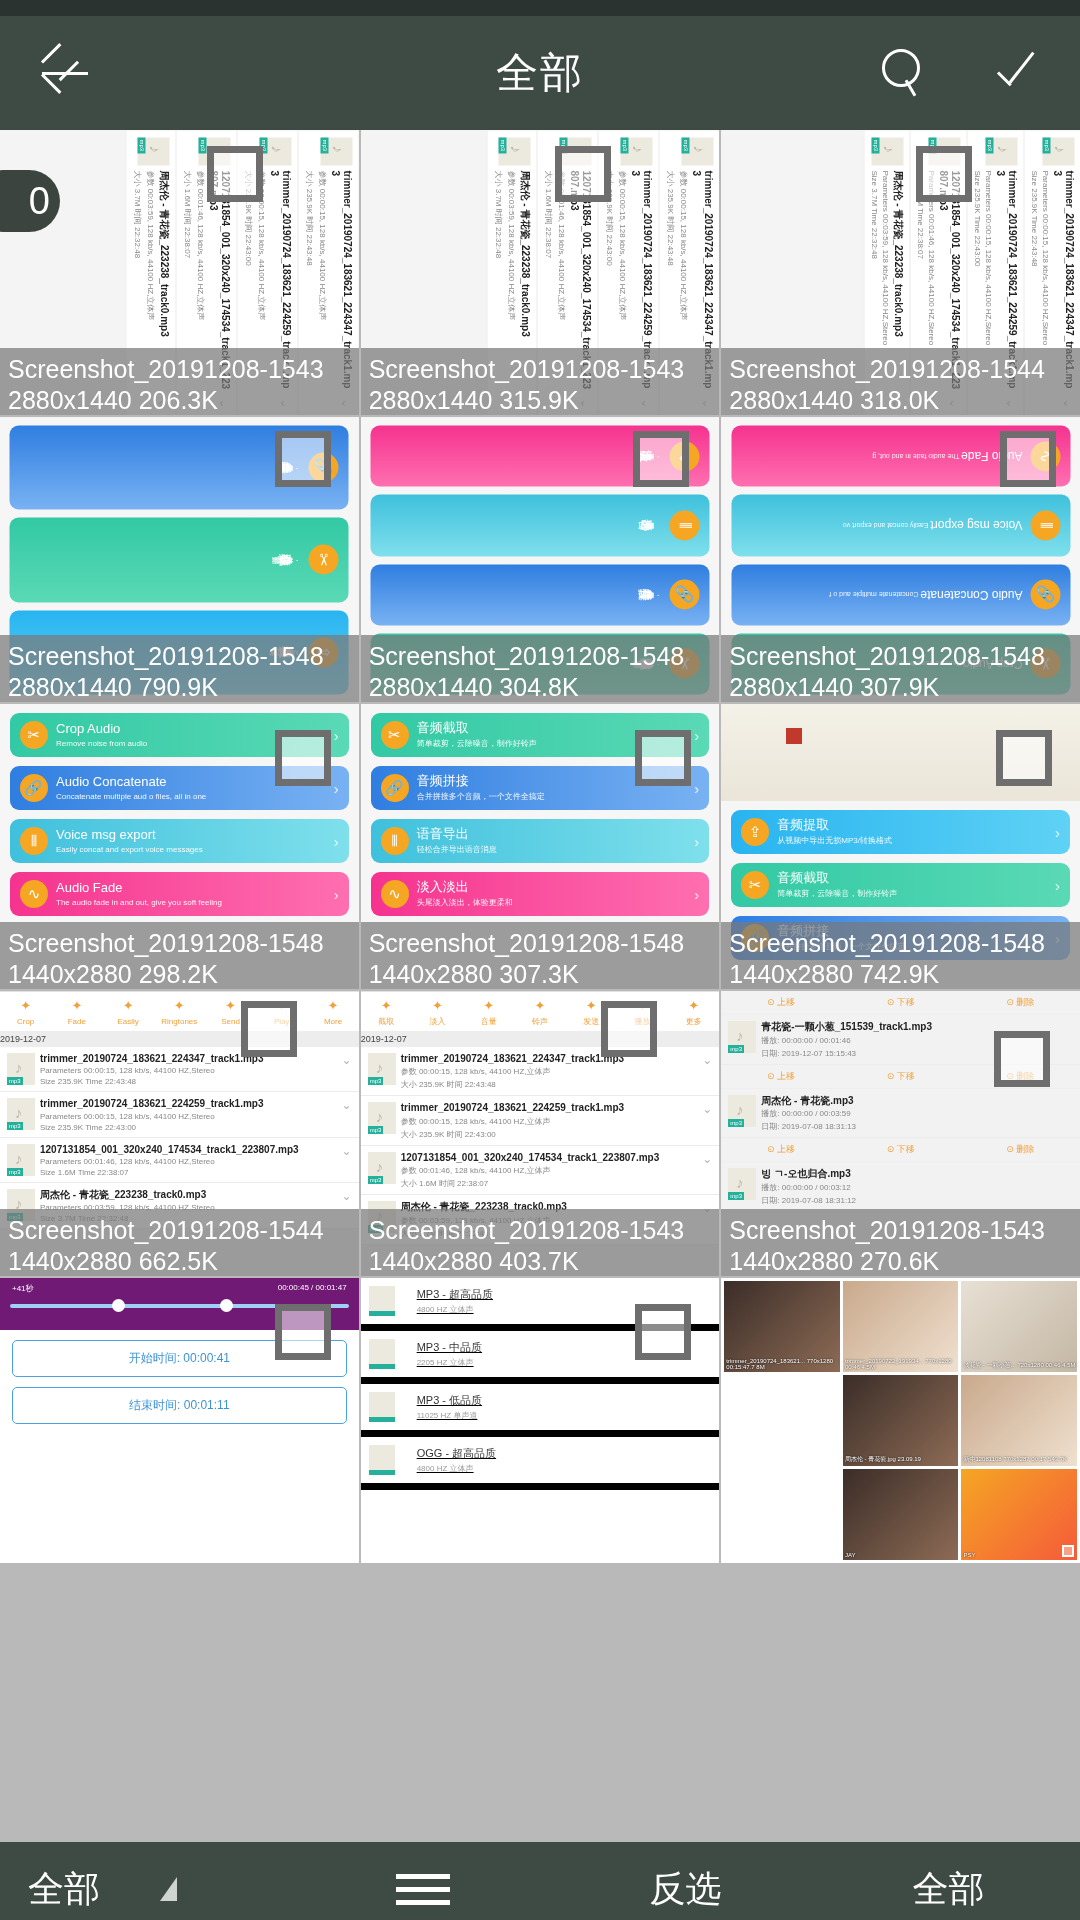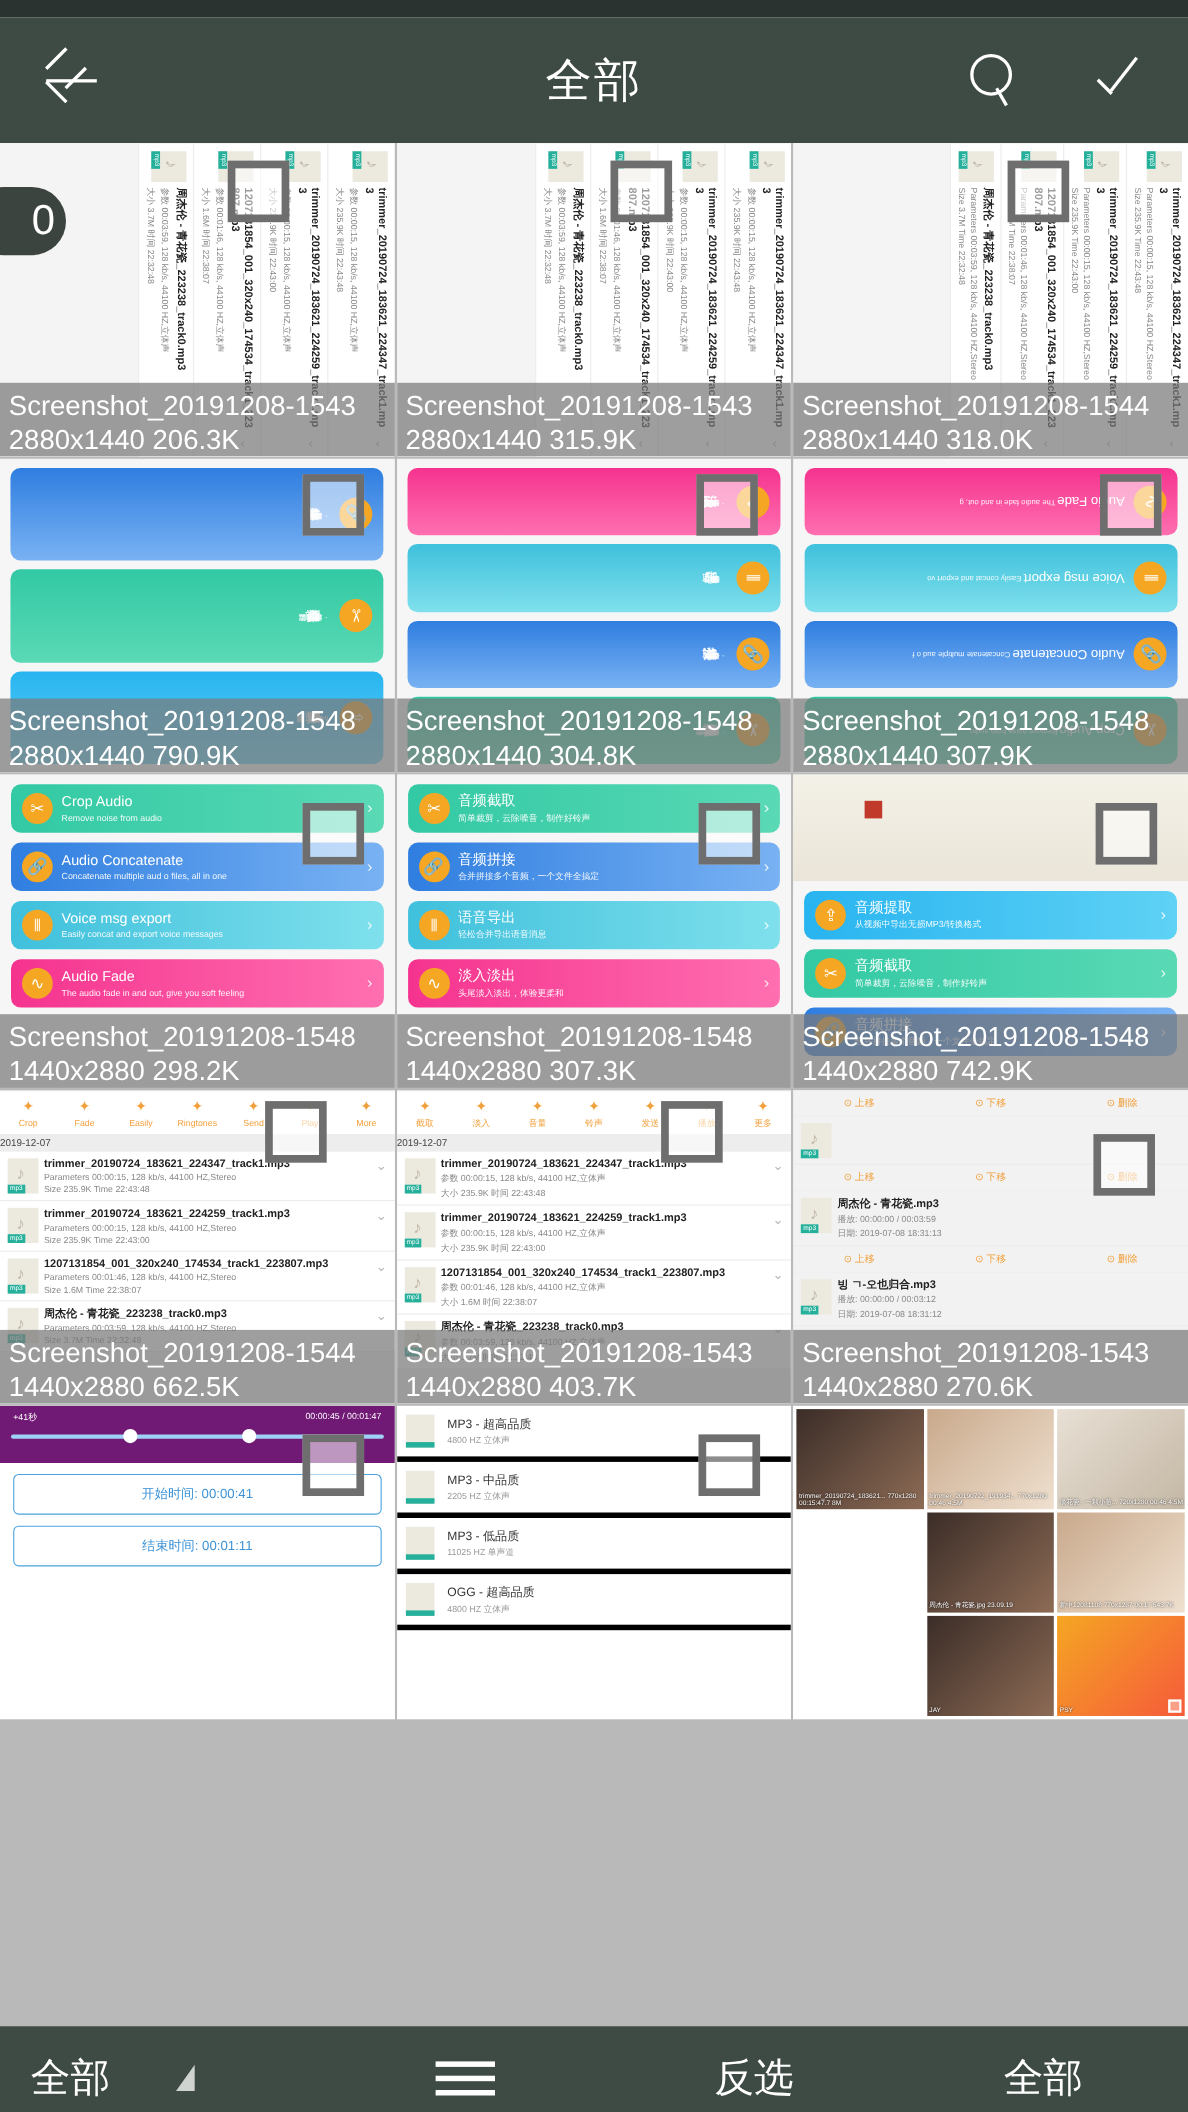--- a/index.html
+++ b/index.html
@@ -102,21 +102,21 @@
   
   .trim { background:#fff; height:100%; }
   .trimtop { background:#701a75; height:52px; position:relative; }
   .trimbar { position:absolute; left:10px; right:10px; top:26px; height:4px; background:#9fd0f5; border-radius:2px; }
   .trimbar .dot { position:absolute; width:13px; height:13px; border-radius:50%; background:#fff; top:-5px; }
   .trimlbl { position:absolute; left:12px; top:5px; color:#fff; font-size:8px; }
   .trimlbl.r { left:auto; right:12px; }
   .tbtn { margin:10px 12px 0 12px; border:1px solid #4aa3e0; border-radius:5px; color:#3d93d6;
           font-size:12px; text-align:center; padding:9px 0; }
   .qlist { background:#fff; }
-  .qrow { display:flex; align-items:center; gap:12px; padding:8px 8px; border-bottom:5px solid #000000; }
+  .qrow { display:flex; align-items:center; gap:22px; padding:8px 8px; border-bottom:7px solid #000000;text-decoration:underline; }
   .qrow .ic { width:26px; height:30px; background:#ece9df; position:relative; flex:none; }
   .qrow .ic::after{ content:""; position:absolute; left:0; bottom:0; width:100%; height:5px; background:#25b09b; }
   .qn { font-size:11px; color:#333; }
   .qm { font-size:8px; color:#999; margin-top:2px; }
   .gal { display:grid; grid-template-columns:repeat(3,1fr); gap:3px; padding:3px; background:#fff; height:100%; }
   .gcell { position:relative; overflow:hidden; background:#ddd; }
   .gcell .gt { position:absolute; left:2px; bottom:2px; color:#fff; font-size:6px; text-shadow:0 0 2px #000; }
   .gchk { position:absolute; right:3px; bottom:3px; width:12px; height:12px; border:2px solid #fff; background:rgba(255,255,255,.4); }
   .ph-a { background:linear-gradient(135deg,#3b2d28,#8d6b55); }
   .ph-b { background:linear-gradient(135deg,#c9a98c,#efe0cf); }
@@ -693,20 +693,25 @@
       <div id="mvlist">
           <div class="abar">
             <div>⊙ 上移</div>
             <div>⊙ 下移</div>
             <div>⊙ 删除</div>
           </div>
           <div class="arow">
             <div class="afile">
               <span class="nt">♪</span>
             </div>
+            <div class="ainfo">
+              <div class="aname">青花瓷-一颗小葱_151539_track1.mp3</div>
+              <div class="ameta">播放:  00:00:00 / 00:01:46</div>
+              <div class="ameta">日期: 2019-12-07 15:15:43</div>
+            </div>
           </div>
           <div class="abar">
             <div>⊙ 上移</div>
             <div>⊙ 下移</div>
             <div>⊙ 删除</div>
           </div>
           <div class="arow">
             <div class="afile">
               <span class="nt">♪</span>
             </div>

